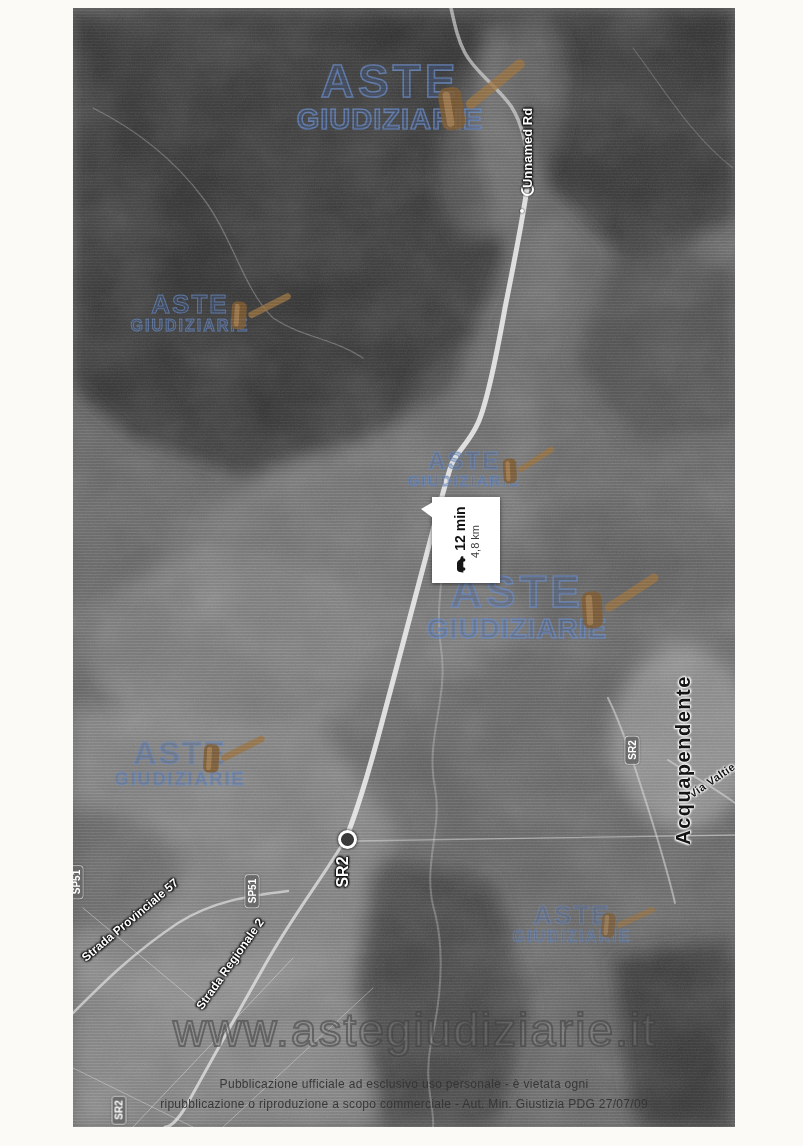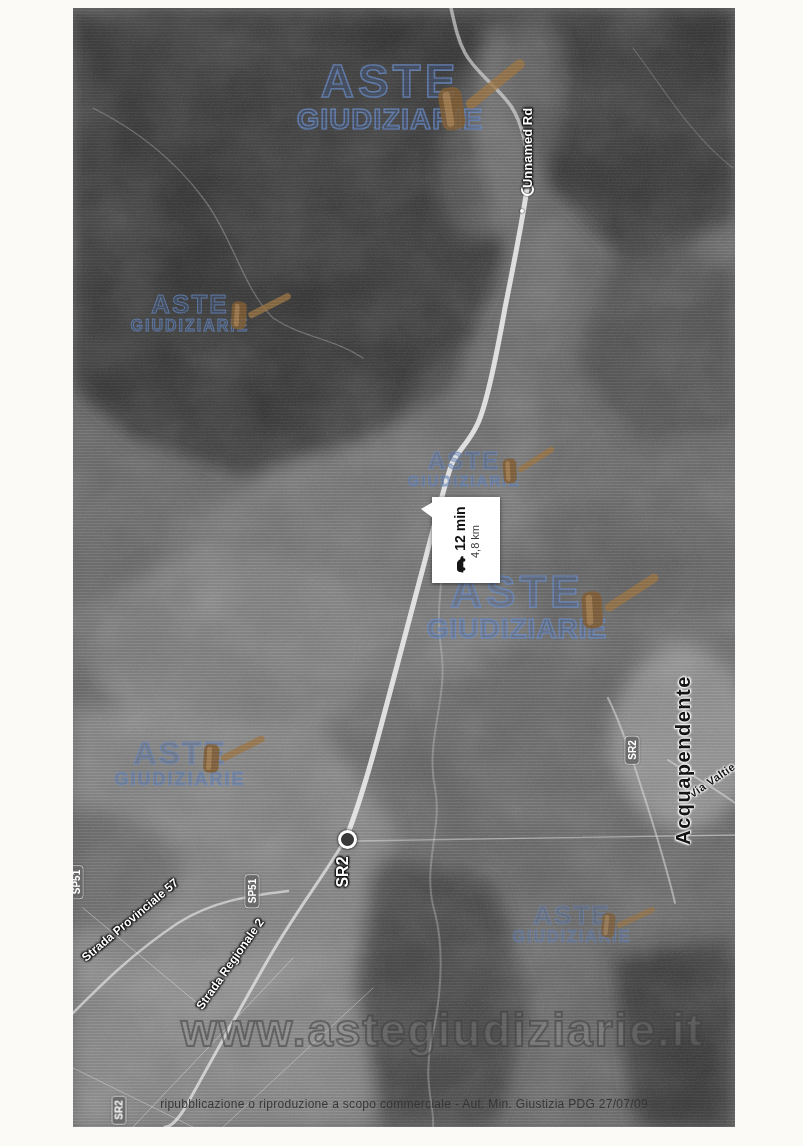--- a/index.html
+++ b/index.html
@@ -63,23 +63,22 @@
   
   .wm{position:absolute;text-align:center;pointer-events:none;}
   .wm .w1,.wm .w2{
     font-weight:bold;line-height:1.02;letter-spacing:4px;
     color:rgba(72,104,158,0.30);
     -webkit-text-stroke:1.6px rgba(108,142,198,0.72);
   }
   .wm.small .w1,.wm.small .w2{-webkit-text-stroke:1px rgba(108,142,198,0.68);letter-spacing:2px;}
   .gavel{position:absolute;}
   .site-wm{
-    position:absolute;white-space:nowrap;font-weight:bold;letter-spacing:2px;
+    position:absolute;white-space:nowrap;font-weight:normal;letter-spacing:2px;
     color:rgba(170,170,170,0.20);
-    margin-left:8px;
     -webkit-text-stroke:2px rgba(62,62,62,0.55);
   }
   
   .footer-line{
     position:absolute;width:100%;text-align:center;left:0;
     font-size:12px;color:rgba(52,52,52,0.95);letter-spacing:0.3px;
   }
 </style>
 </head>
 <body>
@@ -235,14 +234,15 @@
             <use href="#car"></use>
           </svg>
         <span>12 min</span>
       </div>
       <div class="callout-line2">4,8 km</div>
     </div>
   </div>
 
   <div class="site-wm" style="left:100px;top:995px;font-size:46px;">www.astegiudiziarie.it</div>
 
+  <div class="footer-line" style="top:1069px;">Pubblicazione ufficiale ad esclusivo uso personale - è vietata ogni</div>
   <div class="footer-line" style="top:1089px;">ripubblicazione o riproduzione a scopo commerciale - Aut. Min. Giustizia PDG 27/07/09</div>
 </div>
 
 </body></html>

